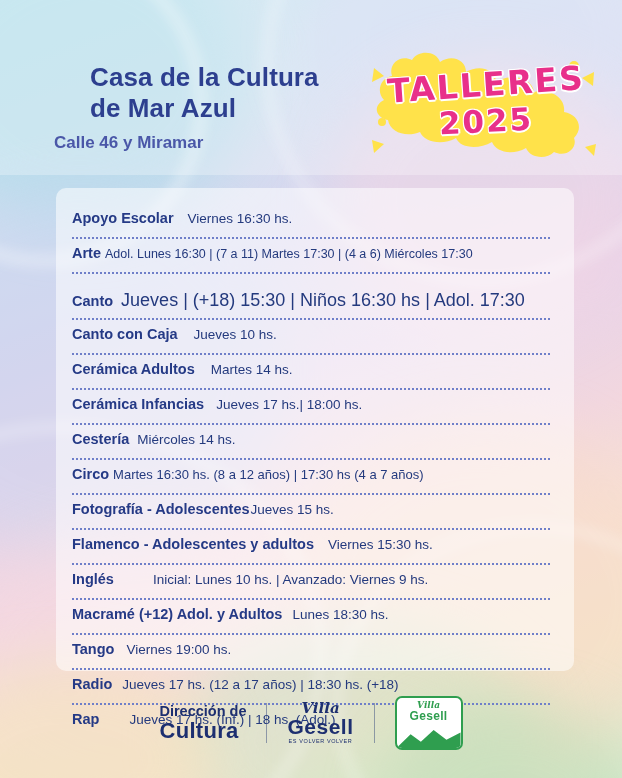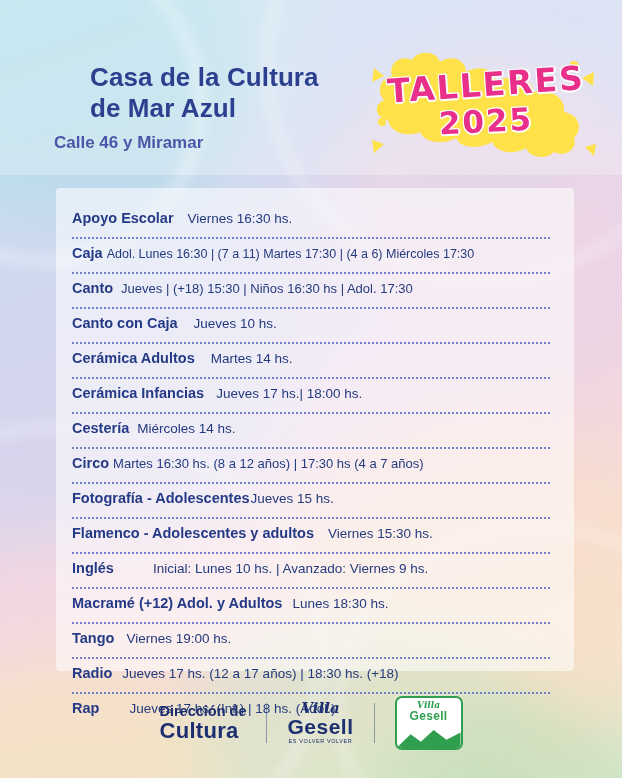--- a/index.html
+++ b/index.html
@@ -114,21 +114,21 @@
   }
 
   
   .card {
     position: absolute;
     left: 56px;
     top: 188px;
     width: 510px;
     height: 475px;
     background: rgba(255,255,255,0.55);
-    border-radius: 4px;
+    border-radius: 10px;
     padding: 4px;
   }
   .rows {
     position: absolute;
     left: 16px;
     top: 16px;
     width: 478px;
   }
   .row {
     display: flex;
@@ -282,27 +282,27 @@
 
 <div class="card">
   <div class="rows">
 
     <div class="row">
       <span class="row-name">Apoyo Escolar</span>
       <span class="row-detail" style="margin-left:14px;">Viernes 16:30 hs.</span>
     </div>
 
     <div class="row">
-      <span class="row-name">Caja</span>
+      <span class="row-name">Arte</span>
       <span class="row-detail" style="margin-left:4px;font-size:12.5px;">Adol. Lunes 16:30 | (7 a 11) Martes 17:30 | (4 a 6) Miércoles 17:30</span>
     </div>
 
     <div class="row">
       <span class="row-name">Canto</span>
-      <span class="row-detail" style="margin-left:8px;font-size:13px;">Jueves | (+18) 15:30 | Niños 16:30 hs | Adol. 17:30</span>
+      <span class="row-detail" style="margin-left:8px;font-size:18px;margin-top:10px;">Jueves | (+18) 15:30 | Niños 16:30 hs | Adol. 17:30</span>
     </div>
 
     <div class="row">
       <span class="row-name">Canto con Caja</span>
       <span class="row-detail" style="margin-left:16px;">Jueves 10 hs.</span>
     </div>
 
     <div class="row">
       <span class="row-name">Cerámica Adultos</span>
       <span class="row-detail" style="margin-left:16px;">Martes 14 hs.</span>

